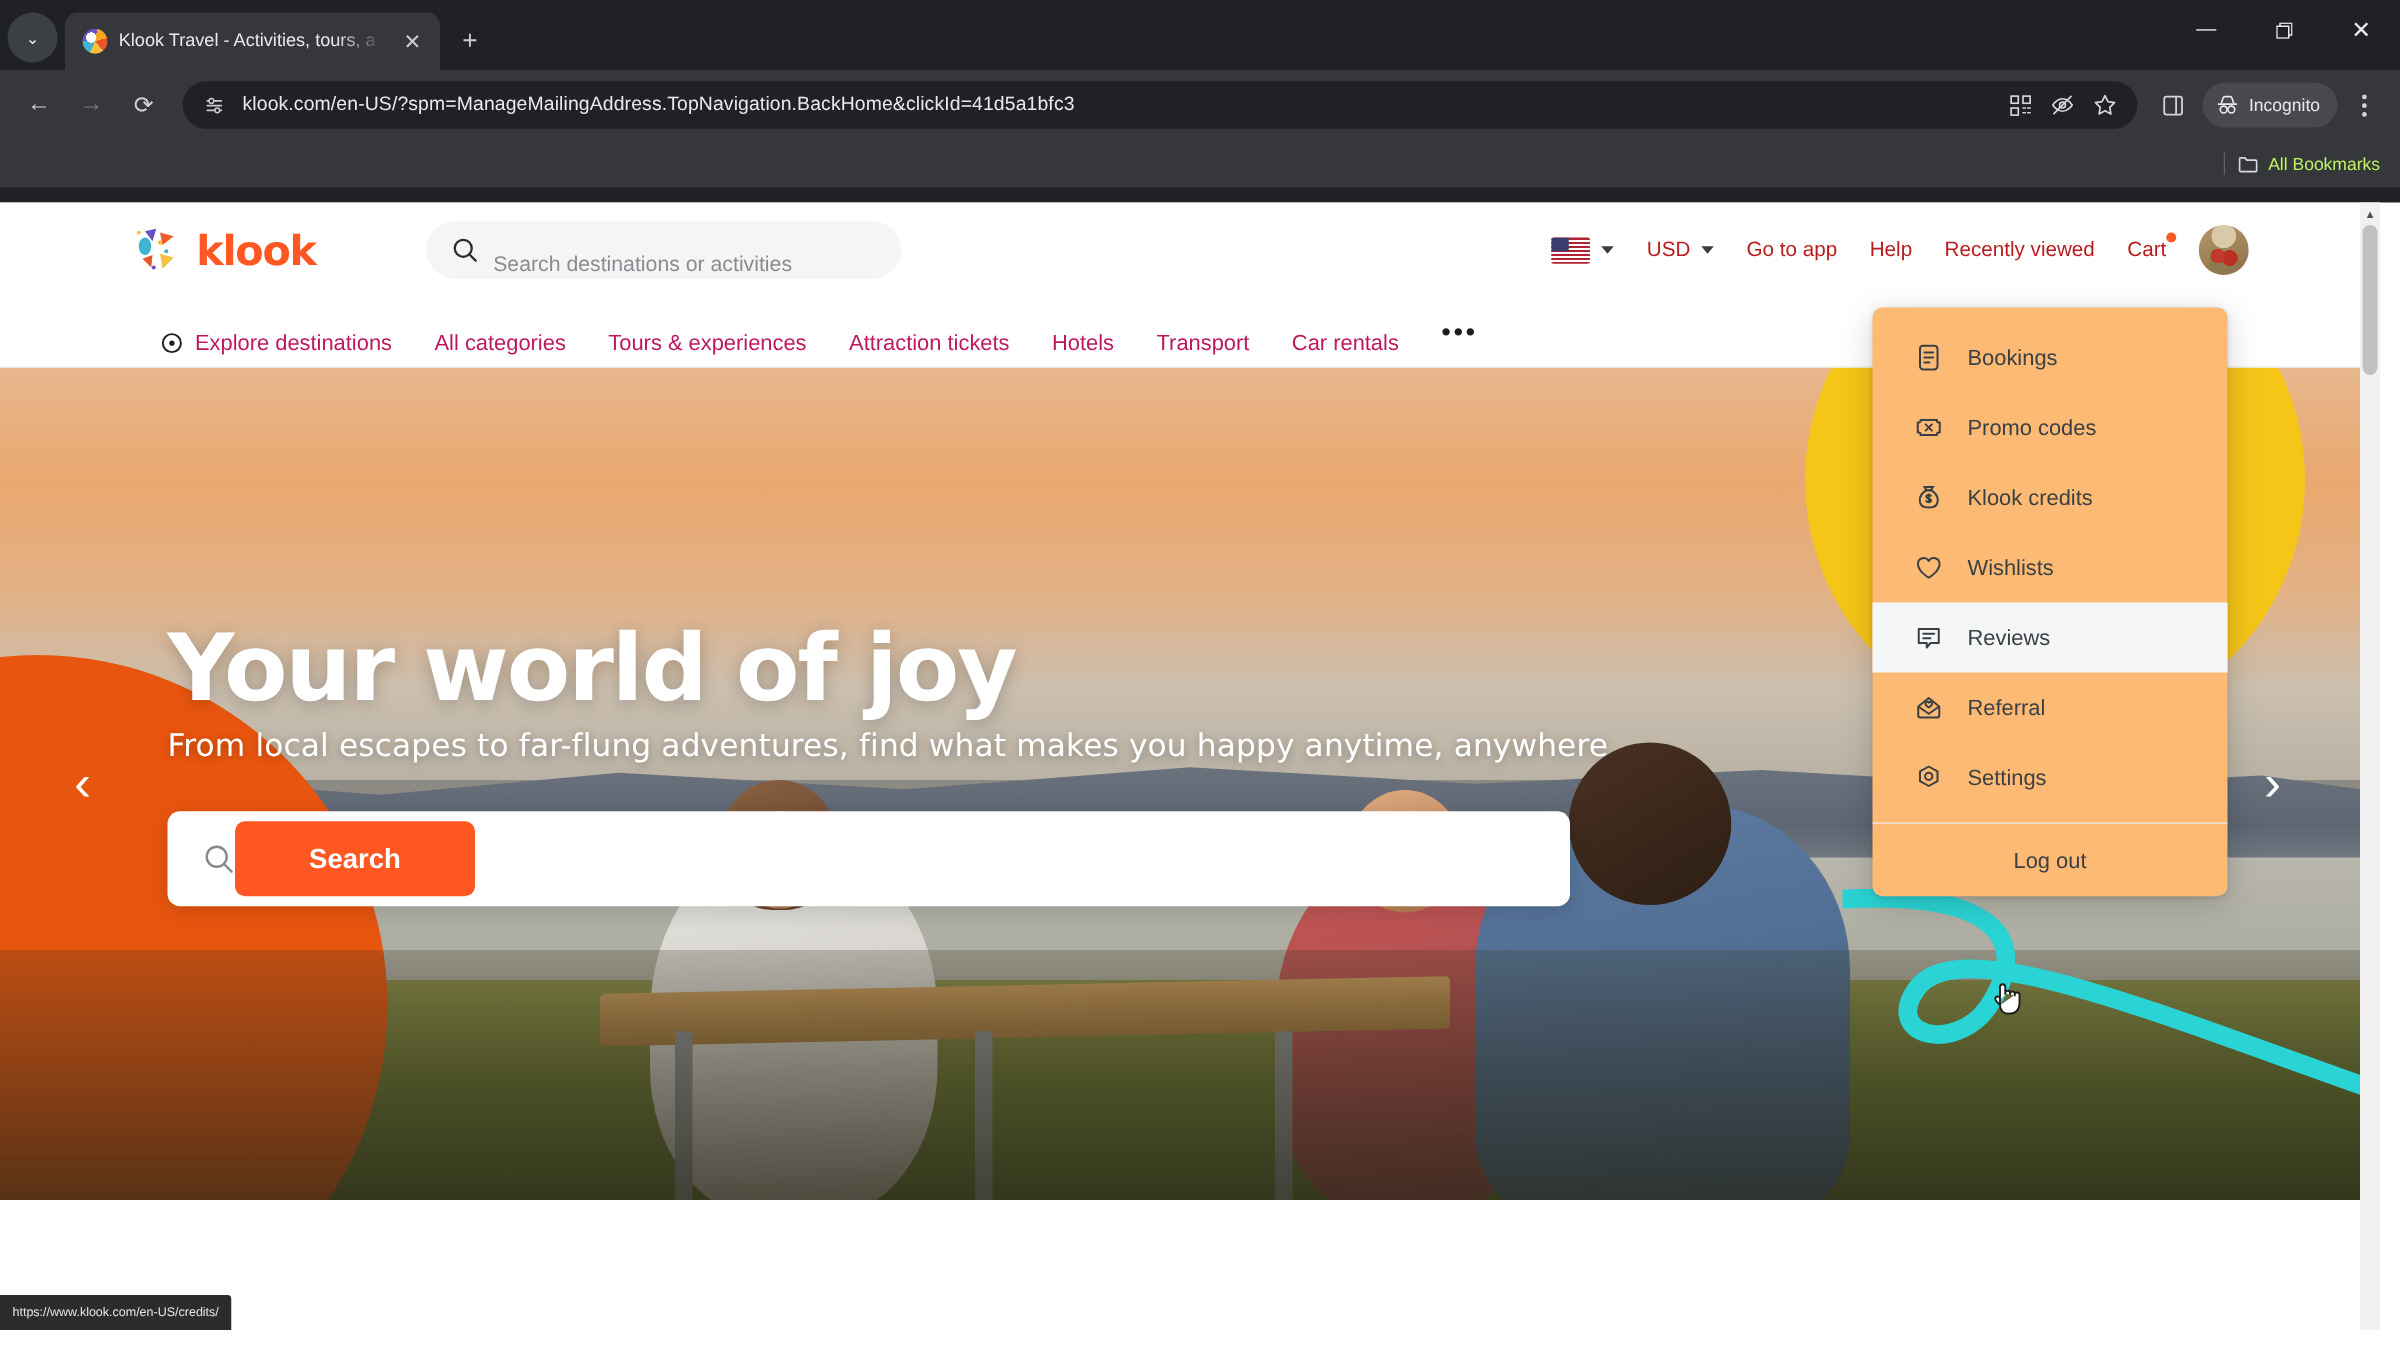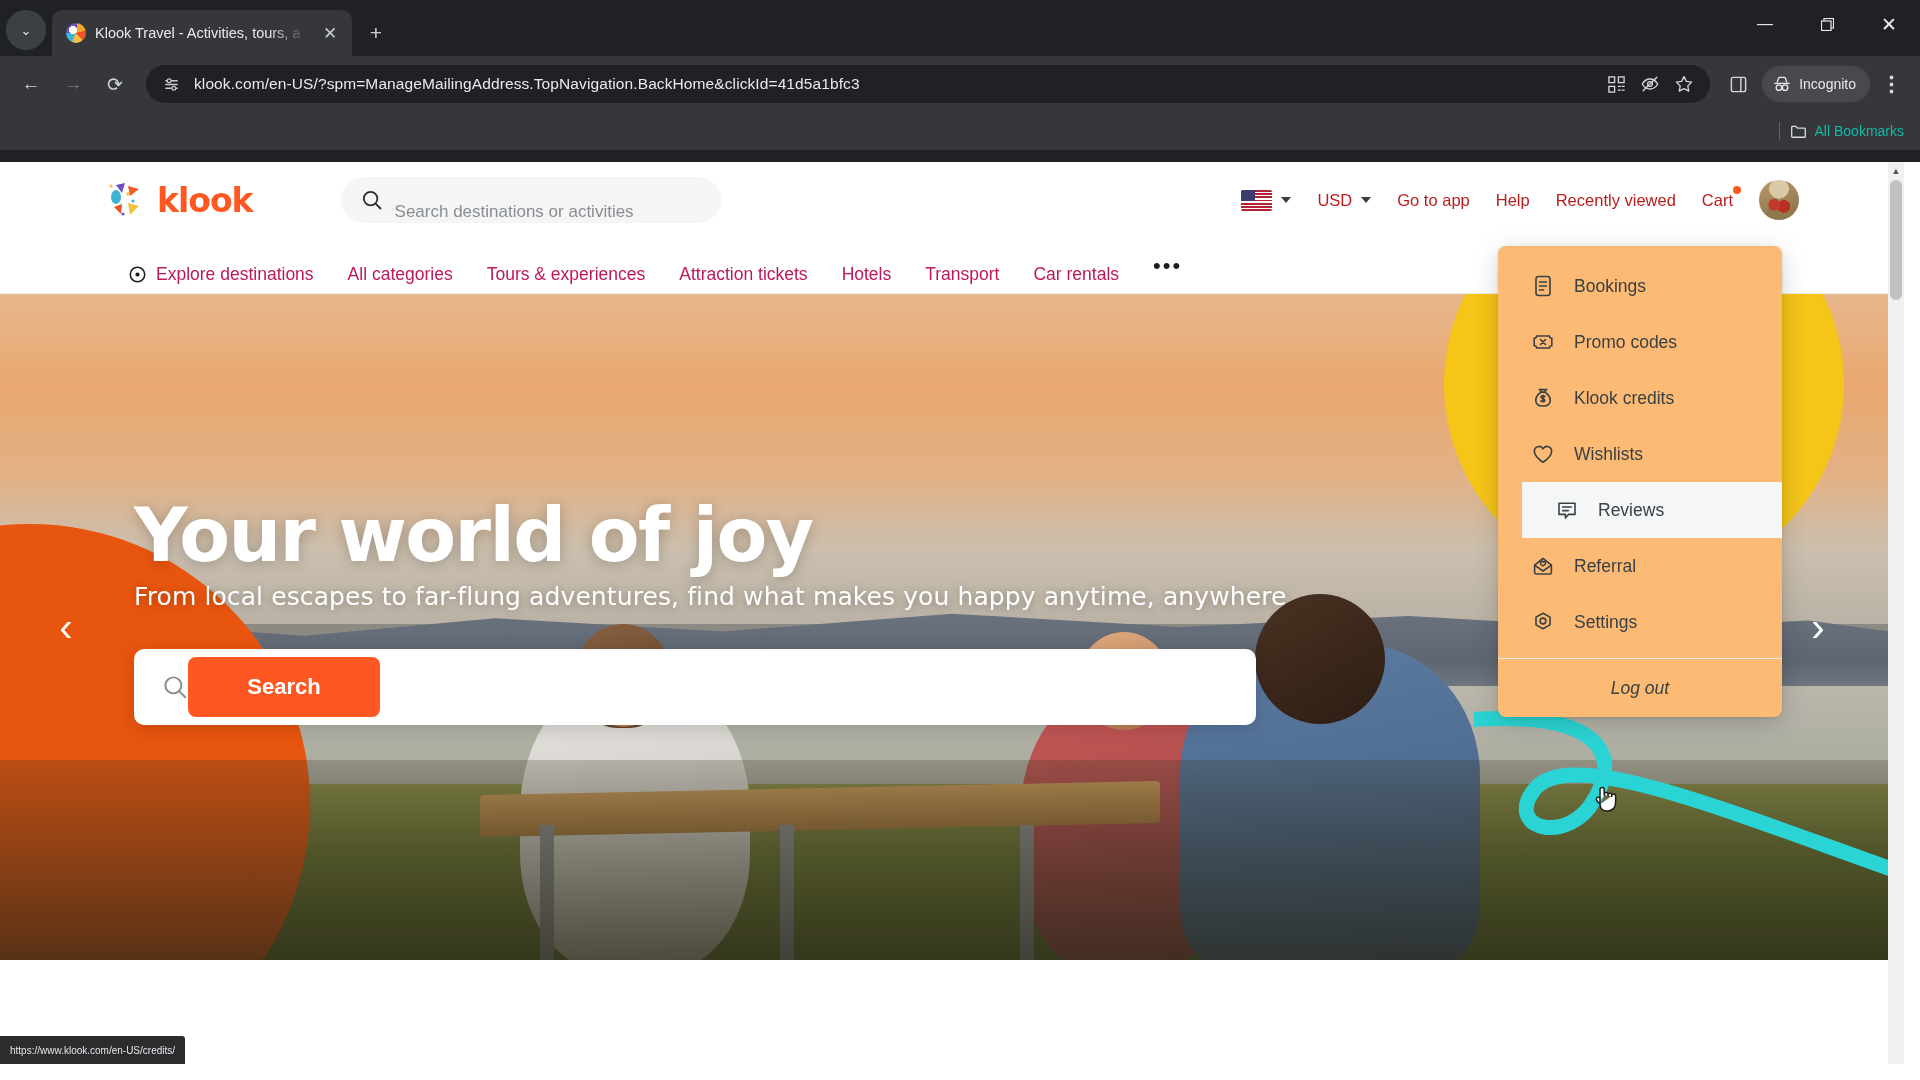--- a/index.html
+++ b/index.html
@@ -83,21 +83,21 @@
     color: #e8eaed; font-size: 14px;
   }
   .kebab { width: 34px; height: 40px; display: flex; align-items: center; justify-content: center; color: #d4d6da; }
 
   .bookmarkbar {
     height: 38px; background: #35373a;
     display: flex; align-items: center; justify-content: flex-end;
     padding-right: 16px; gap: 10px;
   }
   .bm-sep { width: 1px; height: 18px; background: #5f6266; }
-  .bm-all { display: flex; align-items: center; gap: 8px; color: #14b8a6; font-size: 14px; }
+  .bm-all { display: flex; align-items: center; gap: 8px; color: #bef264; font-size: 14px; }
 
   
   .viewport {
     position: absolute; top: 162px; left: 0;
     width: 1920px; height: 918px; background: #fff; overflow: hidden;
   }
   .page { position: relative; width: 1904px; height: 918px; background: #fff; }
 
   
   .klook-header {
@@ -224,25 +224,25 @@
   .dropdown {
     position: absolute; left: 1498px; top: 84px; width: 284px;
     background: #fdba74; border-radius: 8px;
     box-shadow: 0 6px 26px rgba(0,0,0,.17), 0 1px 4px rgba(0,0,0,.10);
     z-index: 40; padding: 12px 0 0 0; text-align: right;
   }
   .dd-item {
     height: 56px; display: flex; align-items: center; gap: 18px; padding: 0 0 0 32px;
     color: #3b4043; font-size: 17.5px;
   }
-  .dd-item.hover { background: #f5f6f7; margin-left: 24px; }
+  .dd-item.hover { background: #f5f6f7; }
   .dd-icon { width: 26px; height: 26px; flex: none; display: flex; align-items: center; justify-content: center; }
   .dd-sep { height: 1px; background: #ececec; margin: 8px 0 0 0; }
   .dd-logout { height: 58px; display: flex; align-items: center; justify-content: center;
-               color: #3b4043; font-size: 17.5px; font-style: italic; }
+               color: #3b4043; font-size: 17.5px; }
 
   .cursor { position: absolute; left: 1592px; top: 620px; z-index: 60; pointer-events: none; }
 
   
   .scrollbar { position: absolute; right: 0; top: 0; width: 16px; height: 918px; background: #f1f1f1; z-index: 50; }
   .sb-up, .sb-down { width: 16px; height: 17px; display: flex; align-items: center; justify-content: center; color: #505050; font-size: 9px; }
   .sb-thumb { position: absolute; top: 18px; left: 2px; width: 12px; height: 120px; background: #c1c1c1; border-radius: 6px; }
 
   .statusbar {
     position: absolute; left: 0; bottom: 16px; height: 28px;

